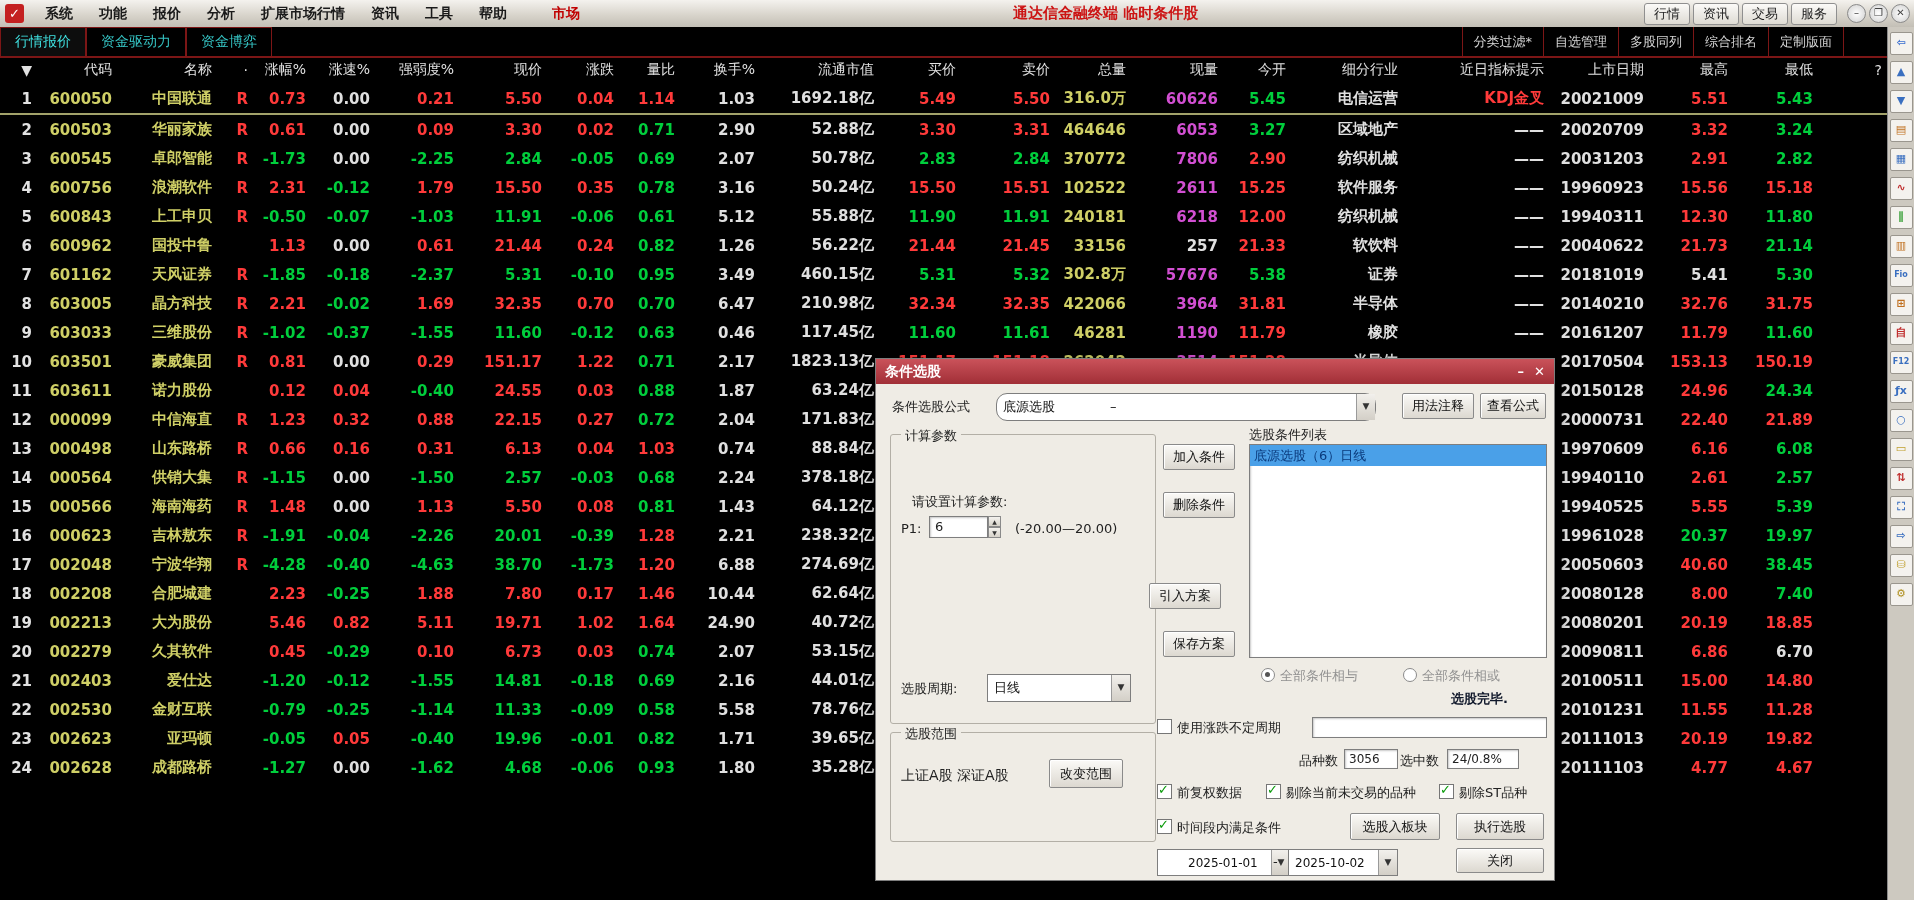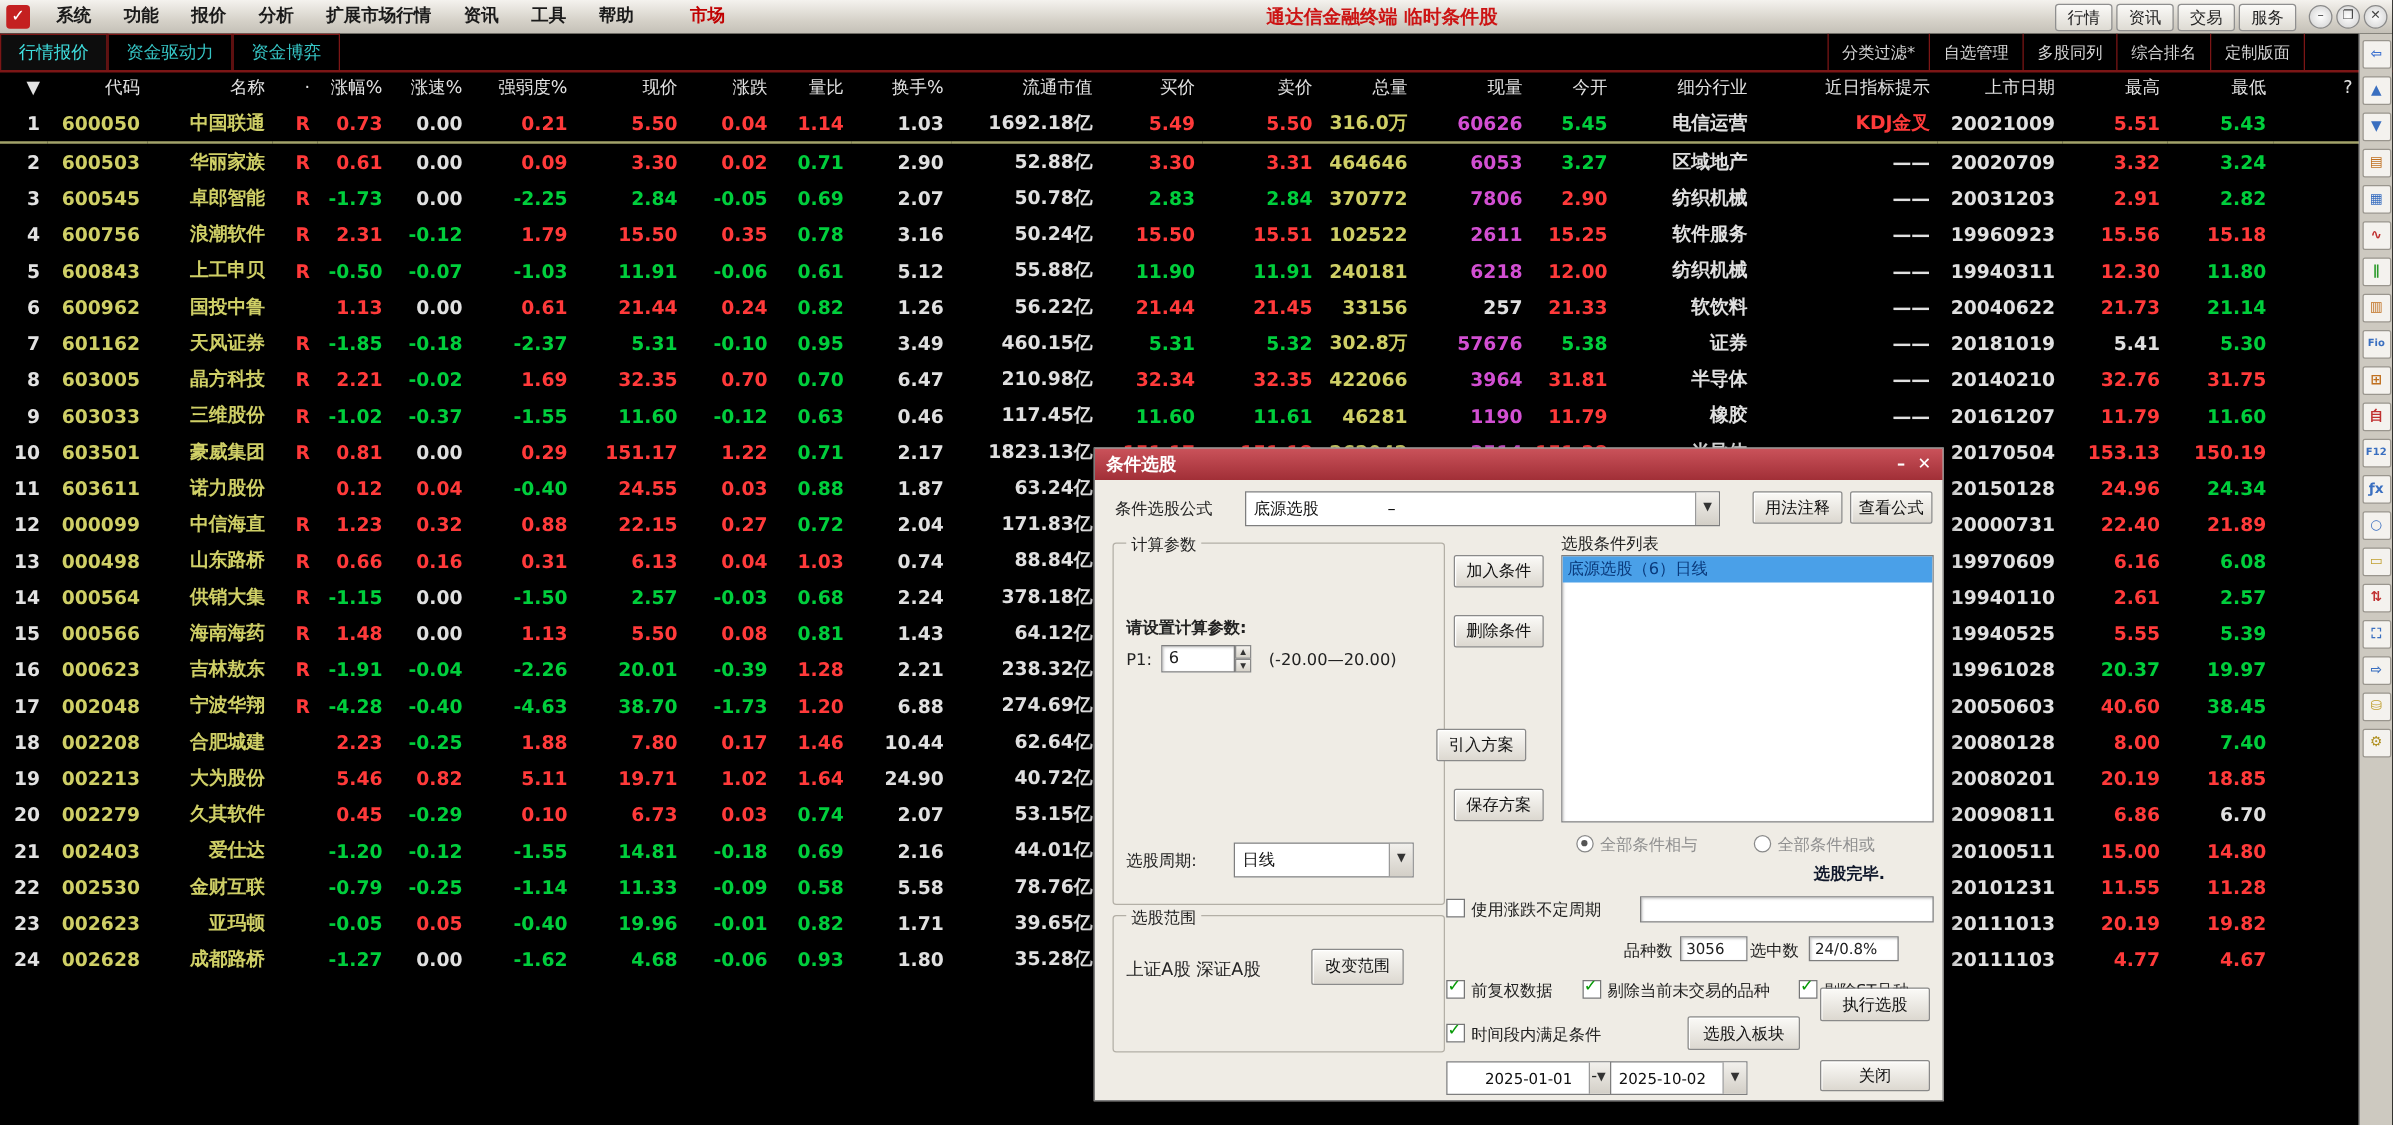--- a/index.html
+++ b/index.html
@@ -814,30 +814,30 @@
   <div class="dlg-title">
     <span>条件选股</span>
     <span class="dlg-win">
       <span>–</span>
       <span>✕</span>
     </span>
   </div>
   <div class="dlg-body">
 
     <div class="abs" style="left:16px;top:14px;">条件选股公式</div>
-    <div class="abs combo" style="left:120px;top:9px;width:378px;height:26px;">
+    <div class="abs combo" style="left:120px;top:9px;width:378px;height:26px;border-radius:11px;">
       <span class="cval"><span>底源选股</span><span style="margin-left:55px;">–</span></span>
       <span class="carrow">▼</span>
     </div>
     <button class="abs btn3d" style="left:526px;top:9px;width:72px;height:26px;">用法注释</button>
     <button class="abs btn3d" style="left:604px;top:9px;width:66px;height:26px;">查看公式</button>
 
     <div class="abs groupbox" style="left:14px;top:50px;width:264px;height:288px;">
       <span class="grouplabel">计算参数</span>
-      <div class="abs" style="left:10px;top:58px;font-weight:bold;">请设置计算参数:</div>
+      <div class="abs" style="left:21px;top:58px;">请设置计算参数:</div>
       <div class="abs" style="left:10px;top:86px;">P1:</div>
       <div class="abs sunken" style="left:38px;top:81px;width:52px;height:20px;padding-left:5px;font-size:13px;line-height:20px;">6</div>
       <div class="abs spin" style="left:97px;top:81px;">
           <span>▲</span>
           <span>▼</span>
         </div>
       <div class="abs" style="left:124px;top:86px;">(-20.00—20.00)</div>
       <div class="abs" style="left:10px;top:245px;">选股周期:</div>
       <div class="abs combo" style="left:96px;top:239px;width:142px;height:26px;">
         <span class="cval">日线</span>
@@ -886,21 +886,21 @@
       <span class="cb on"></span><span>剔除当前未交易的品种</span>
     </div>
     <div class="abs" style="left:563px;top:400px;">
       <span class="cb on"></span><span>剔除ST品种</span>
     </div>
 
     <div class="abs" style="left:281px;top:435px;">
       <span class="cb on"></span><span>时间段内满足条件</span>
     </div>
     <button class="abs btn3d" style="left:474px;top:429px;width:90px;height:27px;">选股入板块</button>
-    <button class="abs btn3d" style="left:580px;top:406px;width:88px;height:27px;">执行选股</button>
+    <button class="abs btn3d" style="left:580px;top:429px;width:88px;height:27px;">执行选股</button>
 
     <div class="abs combo" style="left:281px;top:465px;width:108px;height:25px;padding-left:24px;">
       <span class="cval" style="font-size:12px;">2025-01-01</span>
       <span class="carrow">▼</span>
     </div>
     <div class="abs" style="left:397px;top:470px;">-</div>
     <div class="abs combo" style="left:412px;top:465px;width:108px;height:25px;">
       <span class="cval" style="font-size:12px;">2025-10-02</span>
       <span class="carrow">▼</span>
     </div>

